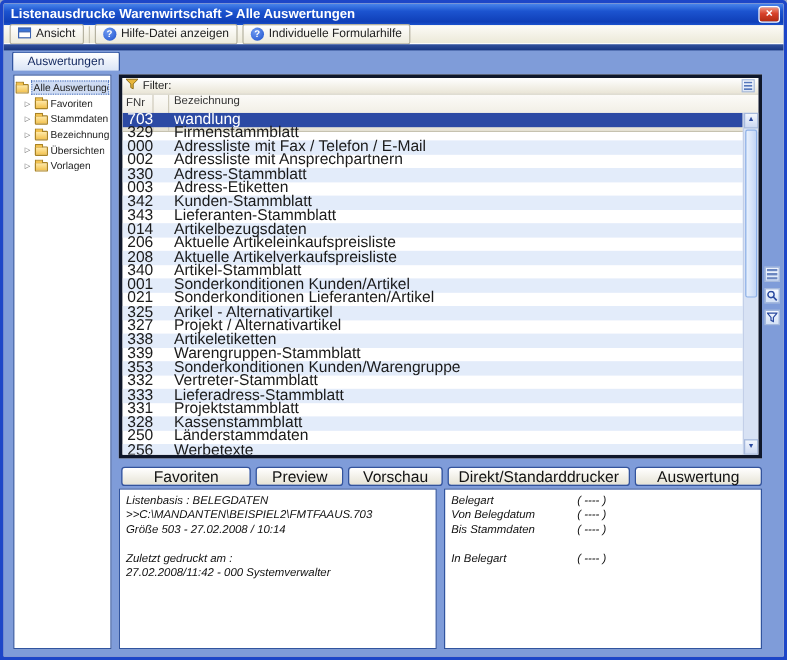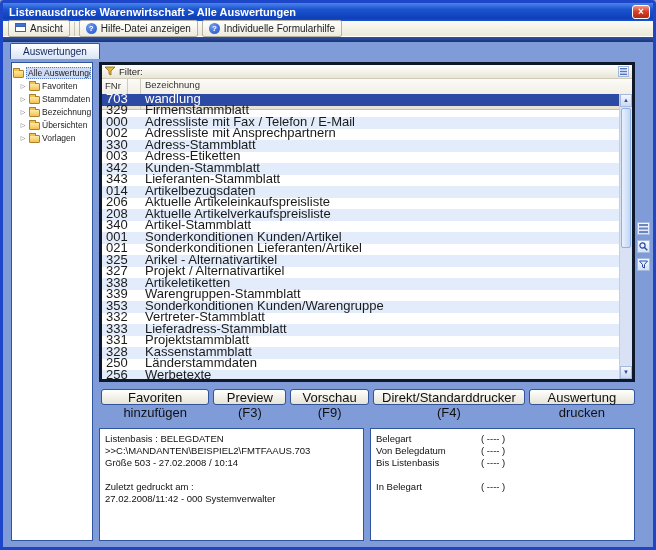--- a/index.html
+++ b/index.html
@@ -76,21 +76,21 @@
   .sb-btn{ height:13px; flex:none; background:linear-gradient(#f2f6fd,#cdd9f2); border:1px solid #a6b9dd;
            font-size:6px; color:#2b4aa0; text-align:center; line-height:11px; }
   .sb-thumb{ height:140px; margin:1px; flex:none; border:1px solid #8cb0e8; border-radius:2px;
              background:linear-gradient(90deg,#e9f1fd,#c4d6f5); }
   .sb-btn.bottom{ margin-top:auto; }
 
   .action-bar{ height:20px; flex:none; margin-top:5px; display:flex; align-items:center; gap:4px; padding-left:2px; }
   .xpbtn{ height:16px; padding:0 8px; font-size:13px; color:#111; cursor:default;
           background:linear-gradient(#ffffff,#e6e3d5); border:1px solid #33539c; border-radius:3px; }
 
-  .info-row{ flex:1; display:flex; gap:6px; margin-top:21px; min-height:0; }
+  .info-row{ flex:1; display:flex; gap:6px; margin-top:0; min-height:0;font-style:italic; }
   .info-box{ flex:1; background:#fff; border:1px solid #31549f; padding:4px 5px; font-size:9.5px;
              color:#111; line-height:12px; overflow:hidden; }
   .iline{ min-height:12px; white-space:nowrap; }
   .ir-row{ display:flex; min-height:12px; }
   .ir-label{ width:105px; flex:none; }
 
   .side-icons{ position:absolute; right:2px; top:185px; width:14px; display:flex; flex-direction:column; gap:5px; }
   .side-icons .mini-btn{ width:13px; height:13px; background:linear-gradient(#f6f9ff,#d5e2f6); }
 </style>
 </head>
@@ -341,21 +341,21 @@
           <div class="info-box">
               <div class="ir-row">
                 <span class="ir-label">Belegart</span>
                 <span class="ir-value">( ---- )</span>
               </div>
               <div class="ir-row">
                 <span class="ir-label">Von Belegdatum</span>
                 <span class="ir-value">( ---- )</span>
               </div>
               <div class="ir-row">
-                <span class="ir-label">Bis Listenbasis</span>
+                <span class="ir-label">Bis Stammdaten</span>
                 <span class="ir-value">( ---- )</span>
               </div>
               <div class="ir-row">
                 <span class="ir-label"></span>
                 <span class="ir-value"></span>
               </div>
               <div class="ir-row">
                 <span class="ir-label">In Belegart</span>
                 <span class="ir-value">( ---- )</span>
               </div>

